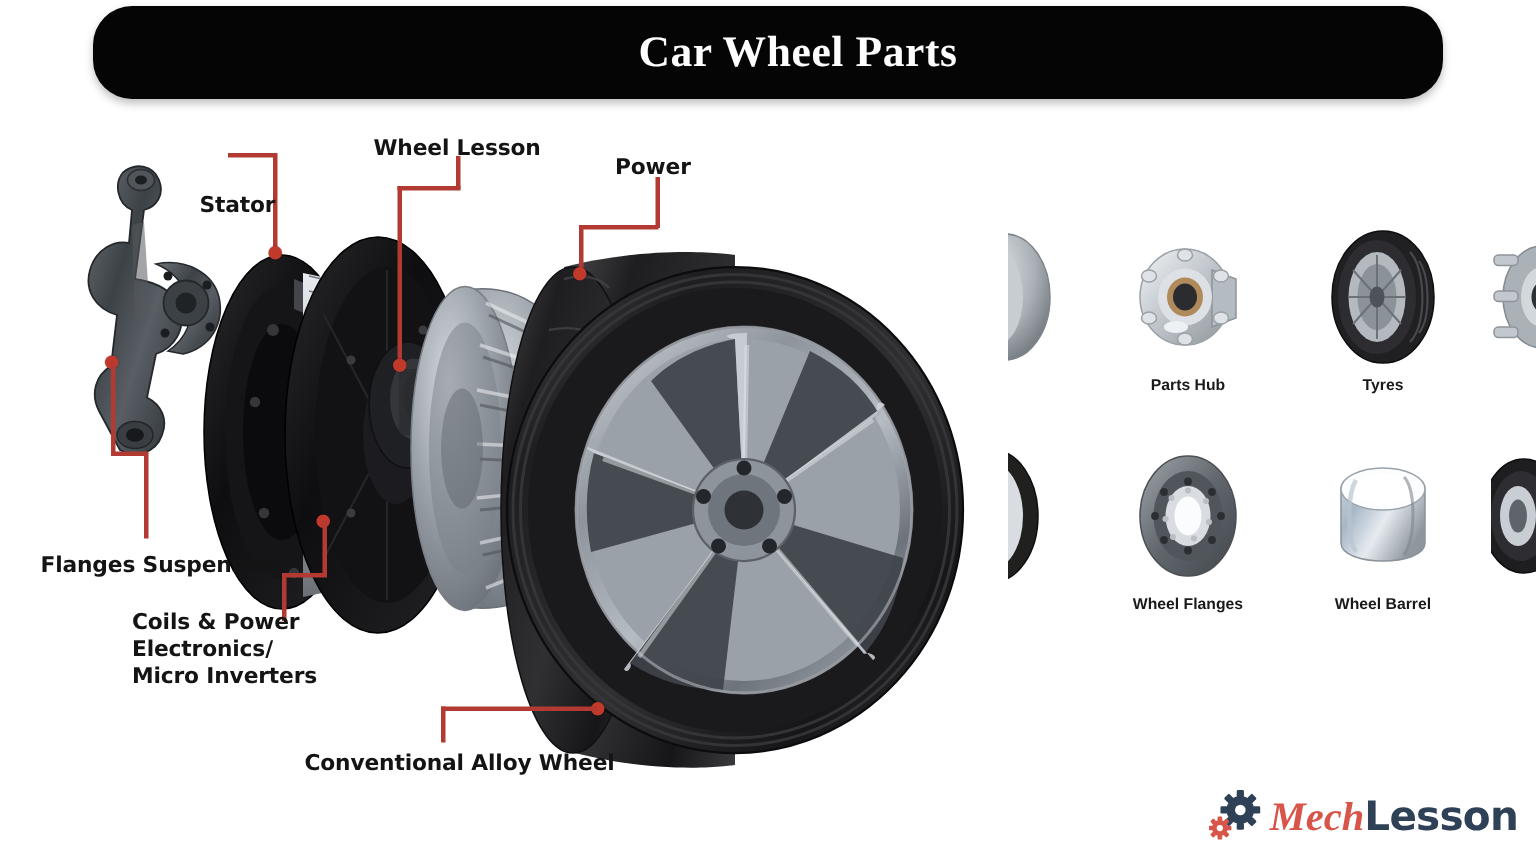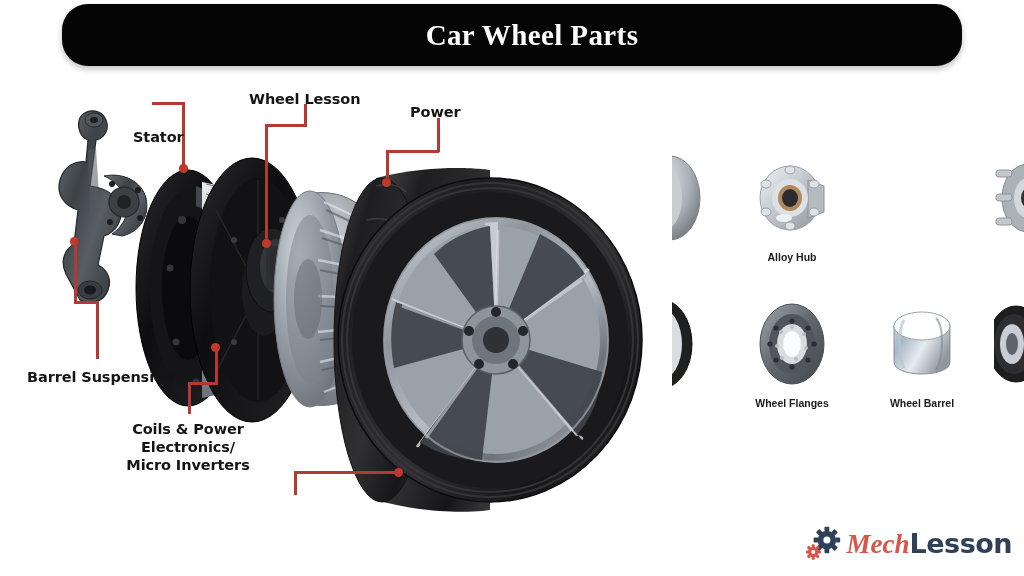--- a/index.html
+++ b/index.html
@@ -294,32 +294,33 @@
   <div class="leader v" style="left:437px; top:118px; height:34px;"></div>
   <div class="leader h" style="left:386px; top:150px; width:53px;"></div>
   <div class="leader v" style="left:386px; top:150px; height:32px;"></div>
   <div class="dot" style="left:382px; top:178px;"></div>
   <div class="lbl" style="left:410px; top:103px;">Power</div>
 
   <div class="dot" style="left:70px; top:237px;"></div>
   <div class="leader v" style="left:74px; top:241px; height:62px;"></div>
   <div class="leader h" style="left:74px; top:301px; width:24px;"></div>
   <div class="leader v" style="left:96px; top:301px; height:58px;"></div>
-  <div class="lbl" style="left:27px; top:368px;">Barrel Suspension</div>
+  <div class="lbl" style="left:27px; top:368px;">Flanges Suspension</div>
 
   <div class="dot" style="left:211px; top:343px;"></div>
   <div class="leader v" style="left:215px; top:347px; height:37px;"></div>
   <div class="leader h" style="left:188px; top:382px; width:30px;"></div>
   <div class="leader v" style="left:188px; top:382px; height:32px;"></div>
-  <div class="lbl" style="left:88px; top:420px; text-align:center; width:200px;">Coils &amp; Power Electronics/
+  <div class="lbl" style="left:88px; top:406px; width:200px;">Coils &amp; Power Electronics/
 Micro Inverters</div>
 
   <div class="dot" style="left:394px; top:468px;"></div>
   <div class="leader h" style="left:294px; top:471px; width:104px;"></div>
   <div class="leader v" style="left:294px; top:471px; height:24px;"></div>
+  <div class="lbl" style="left:203px; top:500px;">Conventional Alloy Wheel</div>
 
   <div class="gallery">
 
     <div class="g-cell" style="left:-58px; top:0;">
       <div class="g-img">
         <svg width="96" height="96" viewBox="0 0 96 96">
           <defs>
               <radialGradient id="tb1" cx="0.35" cy="0.3" r="0.8">
             <stop offset="0%" stop-color="#e8eaed"></stop>
                 <stop offset="60%" stop-color="#a9b0b6"></stop>
@@ -358,23 +359,45 @@
             <ellipse cx="46" cy="20" rx="5" ry="4"></ellipse>
               <ellipse cx="70" cy="34" rx="5" ry="4"></ellipse>
             <ellipse cx="70" cy="62" rx="5" ry="4"></ellipse>
               <ellipse cx="46" cy="76" rx="5" ry="4"></ellipse>
             <ellipse cx="22" cy="62" rx="5" ry="4"></ellipse>
               <ellipse cx="22" cy="34" rx="5" ry="4"></ellipse>
           </g>
           <ellipse cx="40" cy="68" rx="8" ry="4" fill="#eef1f3"></ellipse>
         </svg>
       </div>
-      <div class="g-cap">Alloy Hub</div>
-    </div>
-
+      <div class="g-cap">Parts Hub</div>
+    </div>
+
+    <div class="g-cell" style="left:202px; top:0;">
+      <div class="g-img">
+        <svg width="96" height="96" viewBox="0 0 96 96">
+          <ellipse cx="48" cy="48" rx="34" ry="44" fill="#202023" stroke="#0d0d0f"></ellipse>
+          <ellipse cx="44" cy="48" rx="26" ry="38" fill="#2d2d31"></ellipse>
+          <ellipse cx="44" cy="48" rx="19" ry="30" fill="#b3b9bf"></ellipse>
+          <ellipse cx="44" cy="48" rx="13" ry="22" fill="#8b9298"></ellipse>
+          <g stroke="#6a7177" stroke-width="1.3">
+            <line x1="44" y1="20" x2="44" y2="76"></line>
+              <line x1="28" y1="30" x2="60" y2="66"></line>
+            <line x1="28" y1="66" x2="60" y2="30"></line>
+              <line x1="25" y1="48" x2="63" y2="48"></line>
+          </g>
+          <ellipse cx="44" cy="48" rx="5" ry="7" fill="#4d5359"></ellipse>
+          <g stroke="#4a4a4e" stroke-width="1.4" fill="none">
+            <path d="M66 18 C76 28 78 66 66 78"></path>
+              <path d="M72 24 C79 34 80 62 72 72"></path>
+          </g>
+        </svg>
+      </div>
+      <div class="g-cap">Tyres</div>
+    </div>
 
     <div class="g-cell" style="left:322px; top:0;">
       <div class="g-img">
         <svg width="96" height="96" viewBox="0 0 96 96">
           <ellipse cx="34" cy="48" rx="26" ry="34" fill="#aab1b7" stroke="#848b91"></ellipse>
           <ellipse cx="34" cy="48" rx="14" ry="20" fill="#d3d8dc"></ellipse>
           <ellipse cx="34" cy="48" rx="7" ry="10" fill="#2f3235"></ellipse>
           <g fill="#c2c8ce" stroke="#8d949a">
             <rect x="2" y="20" width="16" height="7" rx="3"></rect>
               <rect x="2" y="44" width="16" height="7" rx="3"></rect>

